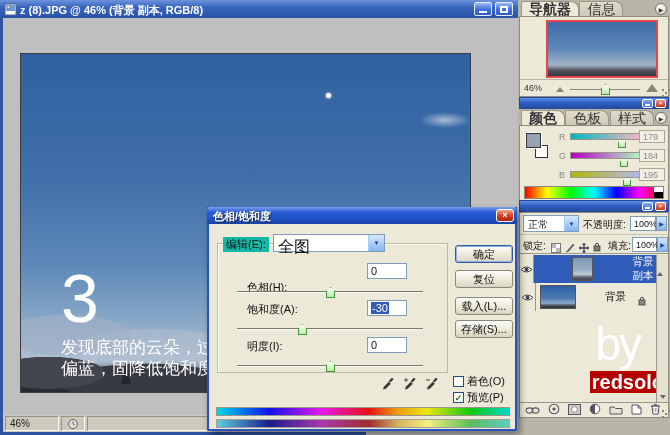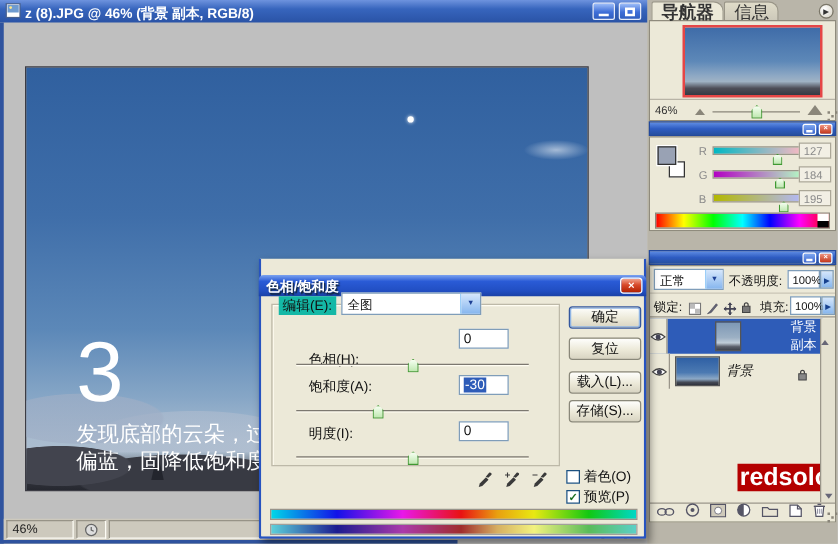--- a/index.html
+++ b/index.html
@@ -121,21 +121,21 @@
     font-size:20px; font-weight:bold; padding:0 2px; line-height:1.1; }
   .lbbar { position:absolute; left:0; right:0; bottom:0; height:15px; background:#ece9d8;
     border-top:1px solid #9a968a; display:flex; align-items:center; gap:8px; padding:0 5px; }
   .grip { position:absolute; right:1px; bottom:2px; width:2px; height:2px; background:#8a867a;
     box-shadow:-3px 3px 0 #8a867a, 3px -3px 0 #8a867a, 0 0 0 #8a867a, -3px -3px 0 #8a867a; }
 
   
   #dialog { left:207px; top:207px; width:310px; height:224px; background:#ece9d8;
     border:2px solid #2653c0; border-top:none; border-radius:0 0 2px 2px;
     box-shadow:3px 4px 7px rgba(0,0,0,.45); z-index:20; }
-  .dtitle { position:absolute; left:-2px; right:-2px; top:13px; height:17px; border-radius:4px 4px 0 0;
+  .dtitle { position:absolute; left:-2px; right:-2px; top:0; height:17px; border-radius:4px 4px 0 0;
     background:linear-gradient(180deg,#7ba2ef 0%,#2a5bd6 30%,#214ec2 75%,#1a41a6 100%);padding-left:33px; }
   .dtitle-txt { position:absolute; left:6px; top:2px; color:#fff; font-weight:bold; font-size:11px;
     text-shadow:1px 1px 1px #123; }
   .dclose { position:absolute; right:3px; top:2px; width:18px; height:13px; border:1px solid #fff;
     border-radius:3px; background:linear-gradient(180deg,#f2a58f 0%,#d8492a 45%,#b02000 100%);
     color:#fff; font-size:9px; font-weight:bold; text-align:center; line-height:11px; }
   .dbody { position:absolute; left:0; right:0; top:17px; bottom:0; }
   .dframe { position:absolute; left:8px; top:19px; width:231px; height:130px;
     border:1px solid #bdb9a8; box-shadow:inset 1px 1px 0 #fffdf2; }
   .dlabel { position:absolute; font-size:11px; color:#111; white-space:nowrap; }
@@ -231,29 +231,35 @@
       </div>
     </div>
 
     <div class="abs pgroup" style="top:97px;height:103px;">
       <div class="ptitle">
         <span class="ptbtn min">
             <i class="dash2"></i>
           </span>
         <span class="ptbtn close">×</span>
       </div>
+      <div class="tabrow">
+        <span class="tab active">颜色</span>
+        <span class="tab">色板</span>
+        <span class="tab">样式</span>
+        <span class="pmenu">▶</span>
+      </div>
       <div class="pbody" style="height:76px;">
         <div class="abs" style="left:15px;top:19px;width:13px;height:13px;background:#fff;border:1px solid #333;"></div>
         <div class="abs" style="left:6px;top:7px;width:15px;height:15px;background:#99a2b4;border:1px solid #333;box-shadow:0 0 0 1px #fff;"></div>
         <div class="crow" style="top:5px;">
           <span class="clabel">R</span>
           <div class="ctrack" style="background:linear-gradient(90deg, rgb(0,184,195), rgb(255,184,195));">
             <i class="thumb" style="left:47px;width:8px;height:9px;top:5px;"></i>
           </div>
-          <span class="cval">127</span>
+          <span class="cval">179</span>
         </div>
         <div class="crow" style="top:24px;">
           <span class="clabel">G</span>
           <div class="ctrack" style="background:linear-gradient(90deg, rgb(179,0,195), rgb(179,255,195));">
             <i class="thumb" style="left:49px;width:8px;height:9px;top:5px;"></i>
           </div>
           <span class="cval">184</span>
         </div>
         <div class="crow" style="top:43px;">
           <span class="clabel">B</span>
@@ -326,27 +332,28 @@
             <span class="lname">背景 副本</span>
           </div>
           <div class="lrow" style="top:28px;">
             <span class="eyecell">
               <svg width="13" height="9">
                   <path d="M1 4.5 Q6.5 -0.5 12 4.5 Q6.5 9.5 1 4.5Z" fill="#fff" stroke="#444"></path>
                   <circle cx="6.5" cy="4.5" r="2" fill="#445"></circle>
                 </svg>
               </span>
             <span class="lthumb" style="background:linear-gradient(180deg,#2e5fa4 0%,#4c7ab2 55%,#8da9c6 78%,#454a55 90%,#2e323c 100%);"></span>
-            <span class="lname" style="font-style:italic;">背景</span>
+            <span class="lname" style="margin-left:24px;">背景</span>
             <span class="abs" style="left:118px;top:9px;">
               <svg width="8" height="10">
                   <rect x="1" y="4" width="6" height="5" fill="#888" stroke="#444" stroke-width=".8"></rect>
                   <path d="M2.5 4 V2.8 a1.5 1.5 0 0 1 3 0 V4" fill="none" stroke="#444" stroke-width="1"></path>
                 </svg></span>
           </div>
+          <span class="wm-by">by</span>
           <span class="wm-red">redsolo</span>
           <div class="scrollcol">
             <i class="tri-up"></i>
             <i class="tri-down" style="position:absolute;bottom:3px;left:3px;"></i>
           </div>
         </div>
 
         <div class="lbbar">
           <span><svg width="15" height="9">
                 <ellipse cx="4.5" cy="4.5" rx="3.4" ry="2.6" fill="none" stroke="#556" stroke-width="1.1"></ellipse>
@@ -385,21 +392,21 @@
   <div class="abs" id="dialog">
     <div class="dtitle">
       <span class="dtitle-txt">色相/饱和度</span>
       <span class="dclose">×</span>
     </div>
     <div class="dbody">
       <div class="dframe"></div>
 
       <span class="dlabel" style="left:14px;top:13px;background:#14b8a6;padding:0 3px;z-index:2;">编辑(E):</span>
       <div class="combo" style="left:64px;top:10px;width:112px;height:18px;z-index:2;">
-        <span class="txt" style="font-size:10px;">全图</span>
+        <span class="txt" style="font-size:16px;">全图</span>
         <span class="cbtn" style="width:16px;">▼</span>
       </div>
 
       <span class="dlabel" style="left:38px;top:56px;">色相(H):</span>
       <span class="dinput" style="left:158px;top:39px;">0</span>
       <div class="dslider" style="top:62px;">
         <i class="dline"></i>
         <i class="thumb" style="left:89px;top:1px;"></i>
       </div>
 

